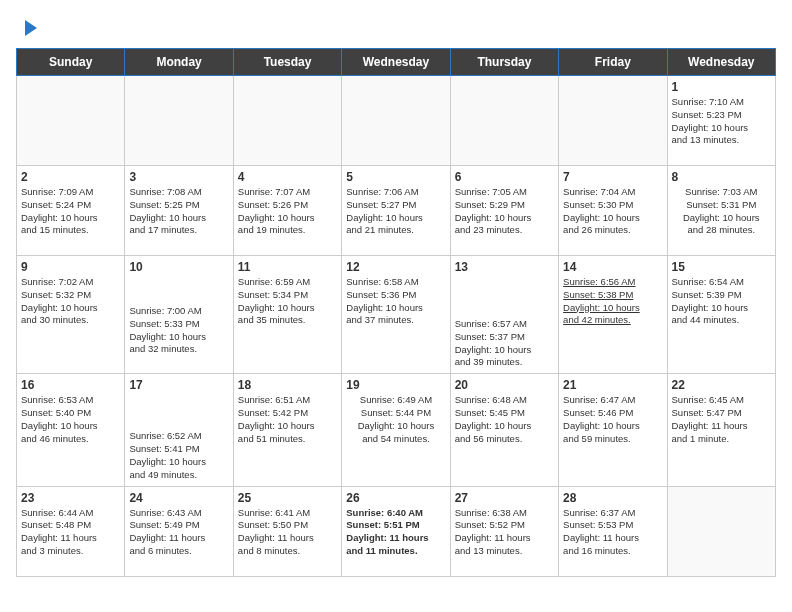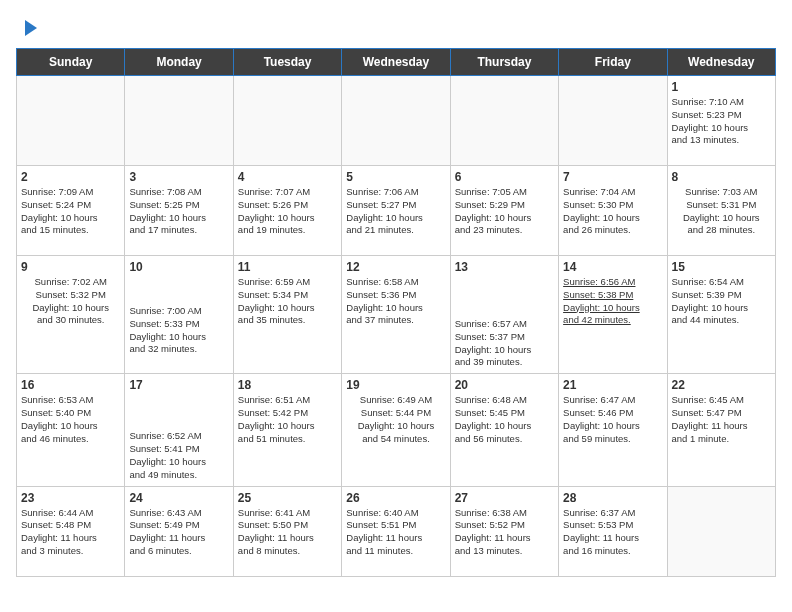--- a/index.html
+++ b/index.html
@@ -173,21 +173,21 @@
           <span class="day-num">8</span>
           <div class="day-info" style="white-space: pre-line; text-align: center;">Sunrise: 7:03 AM
 Sunset: 5:31 PM
 Daylight: 10 hours
 and 28 minutes.</div>
         </td>
       </tr>
       <tr>
         <td>
           <span class="day-num">9</span>
-          <div class="day-info" style="white-space: pre-line; text-align: center;">Sunrise: 7:02 AM
+          <div class="day-info" style="white-space: pre-line;">Sunrise: 7:02 AM
 Sunset: 5:32 PM
 Daylight: 10 hours
 and 30 minutes.</div>
         </td>
         <td>
           <span class="day-num">10</span>
           <div class="day-info" style="white-space: pre-line; margin-top: 31px;">Sunrise: 7:00 AM
 Sunset: 5:33 PM
 Daylight: 10 hours
 and 32 minutes.</div>
@@ -296,21 +296,21 @@
         </td>
         <td>
           <span class="day-num">25</span>
           <div class="day-info" style="white-space: pre-line;">Sunrise: 6:41 AM
 Sunset: 5:50 PM
 Daylight: 11 hours
 and 8 minutes.</div>
         </td>
         <td>
           <span class="day-num">26</span>
-          <div class="day-info" style="white-space: pre-line;">Sunrise: 6:40 AM
+          <div class="day-info" style="white-space: pre-line; font-weight: bold;">Sunrise: 6:40 AM
 Sunset: 5:51 PM
 Daylight: 11 hours
 and 11 minutes.</div>
         </td>
         <td>
           <span class="day-num">27</span>
           <div class="day-info" style="white-space: pre-line;">Sunrise: 6:38 AM
 Sunset: 5:52 PM
 Daylight: 11 hours
 and 13 minutes.</div>

